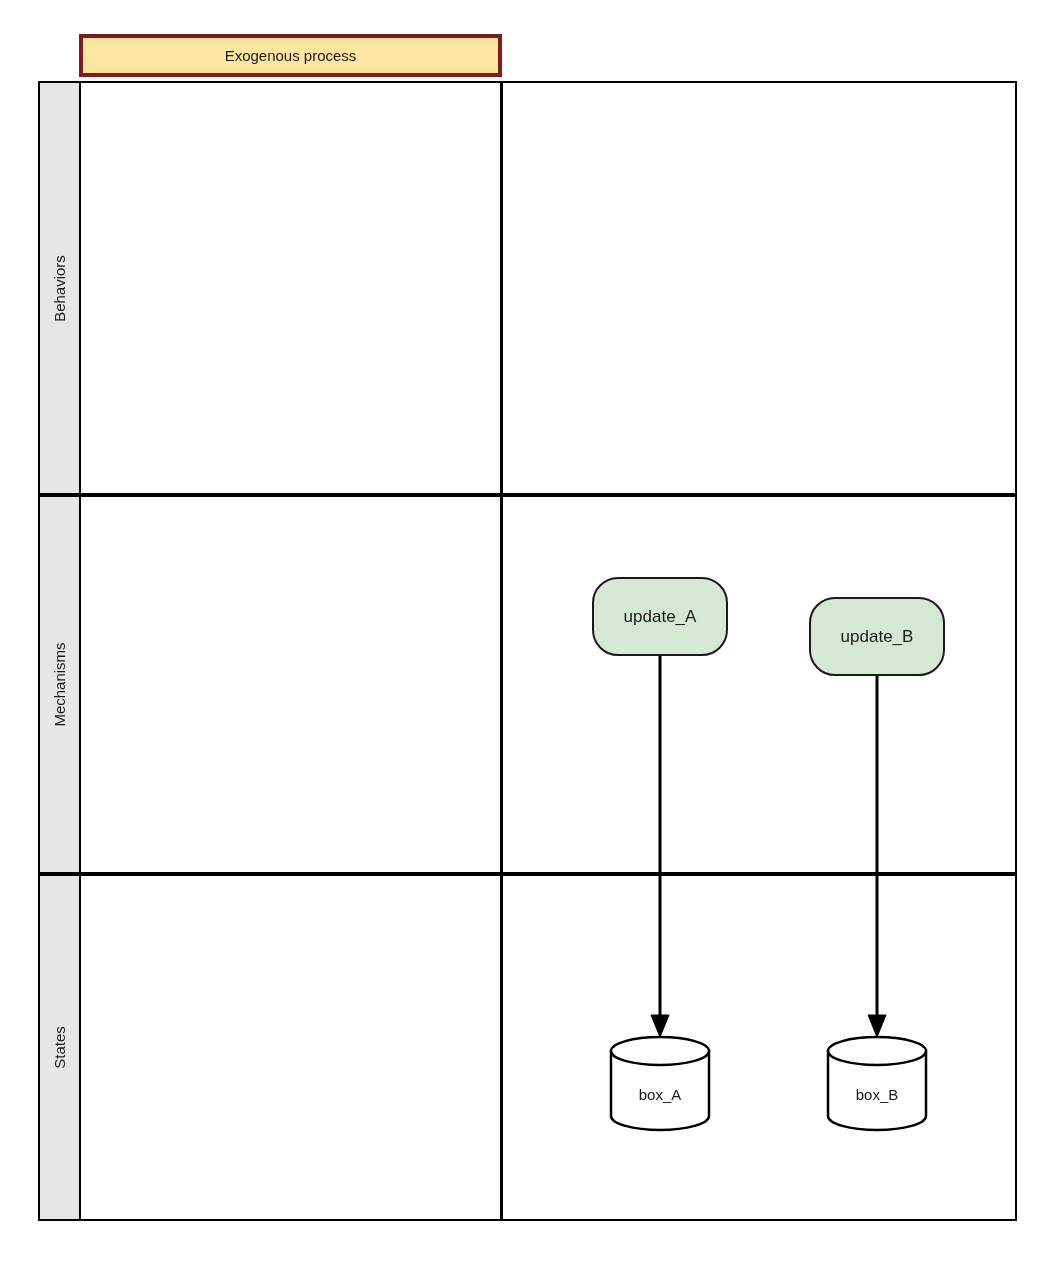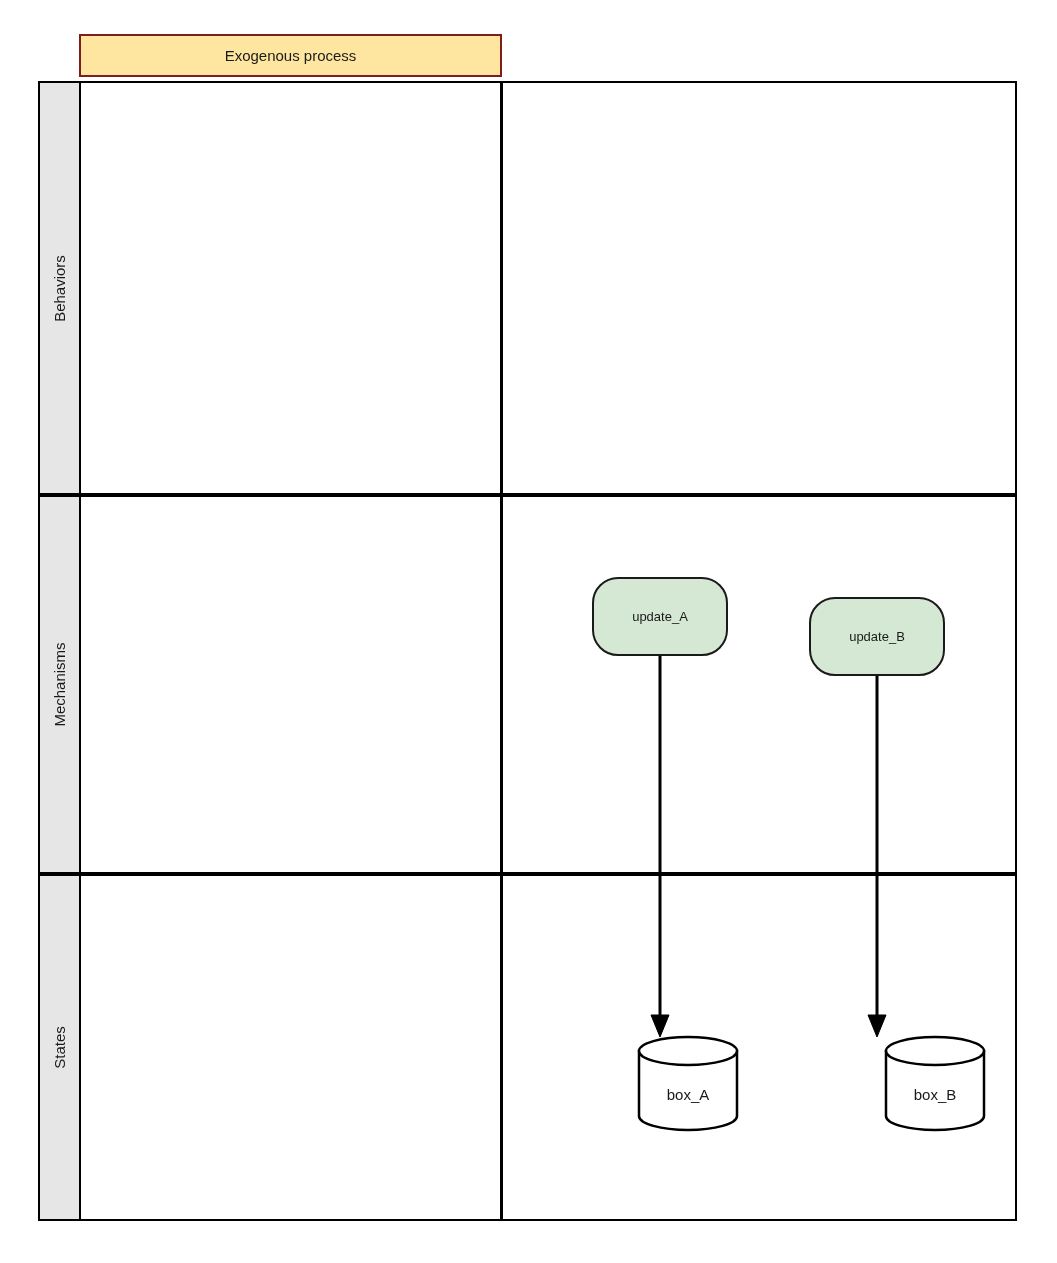--- a/index.html
+++ b/index.html
@@ -21,21 +21,21 @@
   }
 
   
   .abs { position: absolute; box-sizing: border-box; }
 
   
   .col-header {
     display: flex;
     align-items: center;
     justify-content: center;
-    border: 2px solid #7f1d1d;
+    border: 4px solid #7f1d1d;
     font-size: 15px;
     color: #1a1a1a;
     line-height: 1;
   }
 
   
   .row-label {
     border: 2px solid #000000;
     background: #e6e6e6;
     display: flex;
@@ -57,29 +57,28 @@
   }
 
   
   .node-process {
     background: #d5e8d4;
     border: 2px solid #1a1a1a;
     border-radius: 26px;
     display: flex;
     align-items: center;
     justify-content: center;
-    font-size: 13px;
+    font-size: 17px;
     color: #1a1a1a;
     line-height: 1;
   }
 
   
   .node-cylinder {
     position: absolute;
-    margin-left: 28px;
   }
   .node-cylinder svg { display: block; }
   .cyl-label {
     position: absolute;
     left: 0;
     width: 100%;
     text-align: center;
     font-size: 15px;
     color: #1a1a1a;
     line-height: 1;
@@ -143,21 +142,21 @@
   </div>
 
   <div class="node-cylinder" style="left:609px; top:1035px; width:102px; height:97px;">
     <svg width="102" height="97" viewBox="0 0 102 97">
       <path d="M2,16 L2,81 A49,14 0 0 0 100,81 L100,16 Z" fill="#ffffff" stroke="#000000" stroke-width="2.5"></path>
       <ellipse cx="51" cy="16" rx="49" ry="14" fill="#ffffff" stroke="#000000" stroke-width="2.5"></ellipse>
     </svg>
     <div class="cyl-label" style="top:52px;">box_A</div>
   </div>
 
-  <div class="node-cylinder" style="left:856px; top:1035px; width:102px; height:97px;">
+  <div class="node-cylinder" style="left:826px; top:1035px; width:102px; height:97px;">
     <svg width="102" height="97" viewBox="0 0 102 97">
       <path d="M2,16 L2,81 A49,14 0 0 0 100,81 L100,16 Z" fill="#ffffff" stroke="#000000" stroke-width="2.5"></path>
       <ellipse cx="51" cy="16" rx="49" ry="14" fill="#ffffff" stroke="#000000" stroke-width="2.5"></ellipse>
     </svg>
     <div class="cyl-label" style="top:52px;">box_B</div>
   </div>
 
 </div>
 
 </body></html>

